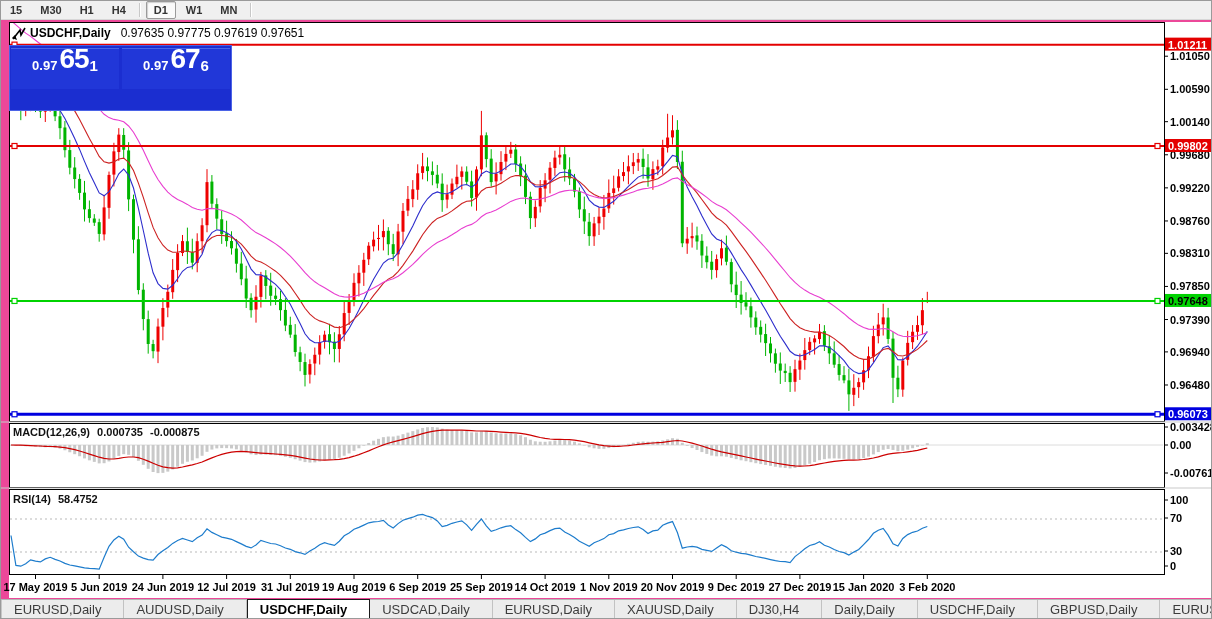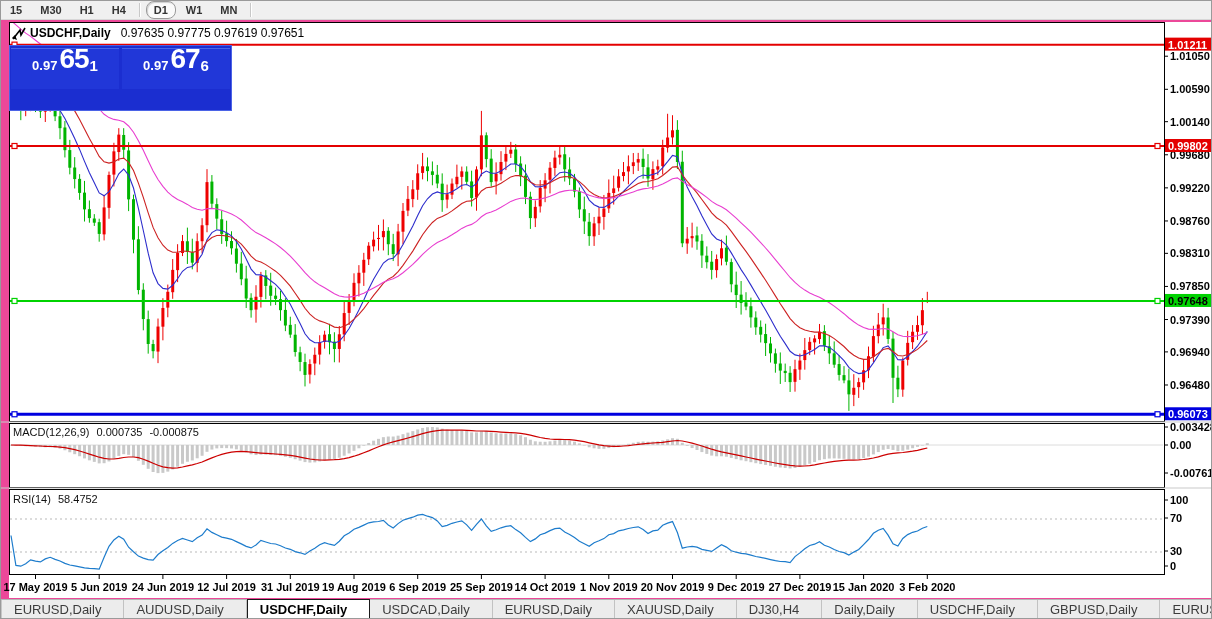--- a/index.html
+++ b/index.html
@@ -9,21 +9,21 @@
     font-family:"Liberation Sans",sans-serif;overflow:hidden;
     border:1px solid #9a9a9a;
   }
   
   #toolbar{
     position:absolute;left:0;top:0;width:1212px;height:19px;
     background:#f0f0f0;border-bottom:1px solid #d7d7d7;
     display:flex;align-items:center;font-size:11px;color:#222;
   }
   .tfbtn{padding:2px 7px;margin:0 1px;border:1px solid transparent;cursor:default;font-weight:700;color:#333;}
-  .tfbtn.active{background:#fafafa;border:1px solid #9a9a9a;border-radius:8px;box-shadow:inset 1px 1px 1px #cfcfcf;}
+  .tfbtn.active{background:#fafafa;border:1px solid #9a9a9a;border-radius:2px;box-shadow:inset 1px 1px 1px #cfcfcf;}
   .tb-sep{width:2px;height:14px;border-left:1px solid #c8c8c8;border-right:1px solid #fff;margin:0 4px;}
   
   #svgwrap{position:absolute;left:0;top:0;width:1212px;height:619px;}
   
   #charttitle{
     position:absolute;left:11px;top:25px;z-index:4;display:flex;align-items:center;gap:4px;
     font-size:12px;font-weight:700;color:#000;white-space:nowrap;
   }
   #charttitle .ohlc{font-weight:400;margin-left:6px;}
   
@@ -46,21 +46,21 @@
   }
   #panel .row2{display:flex;height:41px;margin-top:1px;gap:3px;}
   .pricebox{
     flex:1 1 50%;background:#2137d8;border-top:1px solid #4b63e6;color:#fff;cursor:pointer;
     display:flex;align-items:flex-end;justify-content:center;padding-bottom:16px;
   }
   .pb-small{font-size:13px;font-weight:700;line-height:14px;margin-right:2px;}
   .pb-big{font-size:28px;font-weight:700;line-height:28px;letter-spacing:-1px;}
   .pb-sup{font-size:15px;font-weight:700;line-height:34px;align-self:flex-start;margin-left:1px;}
   
-  .paneLabel{position:absolute;z-index:4;font-size:11px;font-weight:400;color:#111;white-space:nowrap;}
+  .paneLabel{position:absolute;z-index:4;font-size:11px;font-weight:700;color:#111;white-space:nowrap;}
   #macdLabel{left:12px;top:425px;}
   #rsiLabel{left:12px;top:492px;}
   .paneLabel span{margin-right:4px;}
   
   #tabbar{
     position:absolute;left:0;top:598px;width:1212px;height:21px;background:#ececec;
     border-top:1px solid #b5b5b5;display:flex;align-items:flex-end;font-size:13px;color:#333;
   }
   .tabstub{width:10px;height:20px;border-right:1px solid #c6c6c6;}
   .tab{

